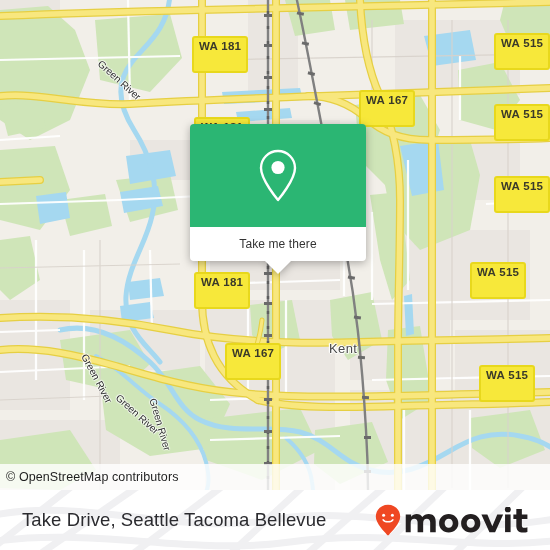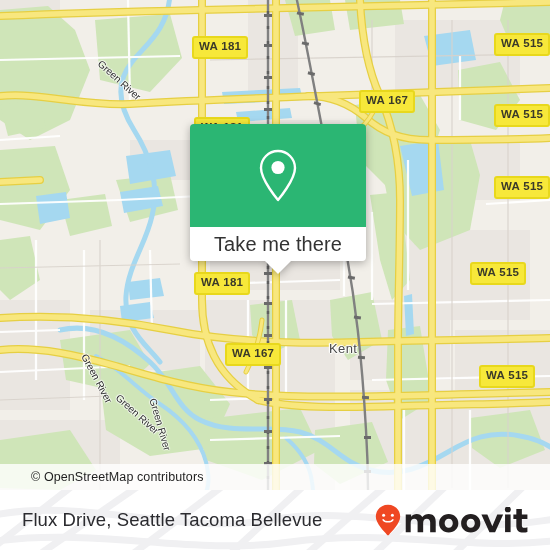--- a/index.html
+++ b/index.html
@@ -38,21 +38,21 @@
   .shield {
     position: absolute;
     background: #f7e83a;
     border: 2px solid #e8d81c;
     border-radius: 3px;
     color: #3a3a2a;
     font-family: "Liberation Sans", sans-serif;
     font-weight: bold;
     font-size: 11.5px;
     line-height: 1;
-    padding: 3px 5px 4px 5px;
+    padding: 3px 5px 18px 5px;
     letter-spacing: .3px;
     white-space: nowrap;
     box-sizing: border-box;
   }
   .city-label {
     position: absolute;
     color: #4a4a4a;
     font-family: "Liberation Sans", sans-serif;
     font-size: 13px;
     letter-spacing: .4px;
@@ -75,21 +75,21 @@
   .attribution {
     position: absolute;
     left: 0;
     bottom: 0;
     width: 100%;
     height: 26px;
     background: rgba(255,255,255,0.80);
     box-sizing: border-box;
     display: flex;
     align-items: center;
-    padding-left: 31px;
+    padding-left: 6px;
     font-family: "Liberation Sans", sans-serif;
     font-size: 12.5px;
     color: #1f1f1f;
     letter-spacing: .1px;
   }
 
   
   .popup {
     position: absolute;
     left: 190px;
@@ -114,21 +114,21 @@
     background: #ffffff;
     height: 34px;
     border-radius: 0 0 4px 4px;
     display: flex;
     align-items: center;
     justify-content: center;
     position: relative;
   }
   .popup-label {
     font-family: "Liberation Sans", sans-serif;
-    font-size: 20px;
+    font-size: 12px;
     color: #333333;
     letter-spacing: .1px;
   }
   .popup-tail {
     position: absolute;
     left: 50%;
     margin-left: -14px;
     bottom: -13px;
     width: 0; height: 0;
     border-left: 14px solid transparent;
@@ -417,21 +417,21 @@
         <path d="M130 66 L236 -14"></path>
         <path d="M230 64 L310 -10"></path>
         <path d="M300 70 L392 -10"></path>
         <path d="M370 68 L450 -8"></path>
         <path d="M452 66 L530 -10"></path>
         <path d="M-10 26 C80 6 180 46 270 30 C360 14 460 48 560 28"></path>
         <path d="M-10 52 C90 36 190 66 290 52 C390 38 470 62 560 50"></path>
       </g>
     </svg>
     <div class="footer-inner">
-      <div class="footer-title">Flux Drive, Seattle Tacoma Bellevue</div>
+      <div class="footer-title">Take Drive, Seattle Tacoma Bellevue</div>
       <div class="brand">
         <svg class="brand-mark" viewBox="0 0 26 32" xmlns="http://www.w3.org/2000/svg">
           <path d="M13 0.8 C6.1 0.8 0.8 6.1 0.8 12.6 C0.8 19.6 9.3 27.6 12.1 30.9
                    C12.6 31.5 13.4 31.5 13.9 30.9 C16.7 27.6 25.2 19.6 25.2 12.6
                    C25.2 6.1 19.9 0.8 13 0.8 Z" fill="#ef4823"></path>
           <circle cx="8.6" cy="11.2" r="1.5" fill="#ffffff"></circle>
           <circle cx="17.4" cy="11.2" r="1.5" fill="#ffffff"></circle>
           <path d="M8.2 15.8 C9.6 18.4 16.4 18.4 17.8 15.8" stroke="#ffffff" stroke-width="1.6" fill="none" stroke-linecap="round"></path>
         </svg>
         <svg class="brand-word" viewBox="0 0 148 30" xmlns="http://www.w3.org/2000/svg">

